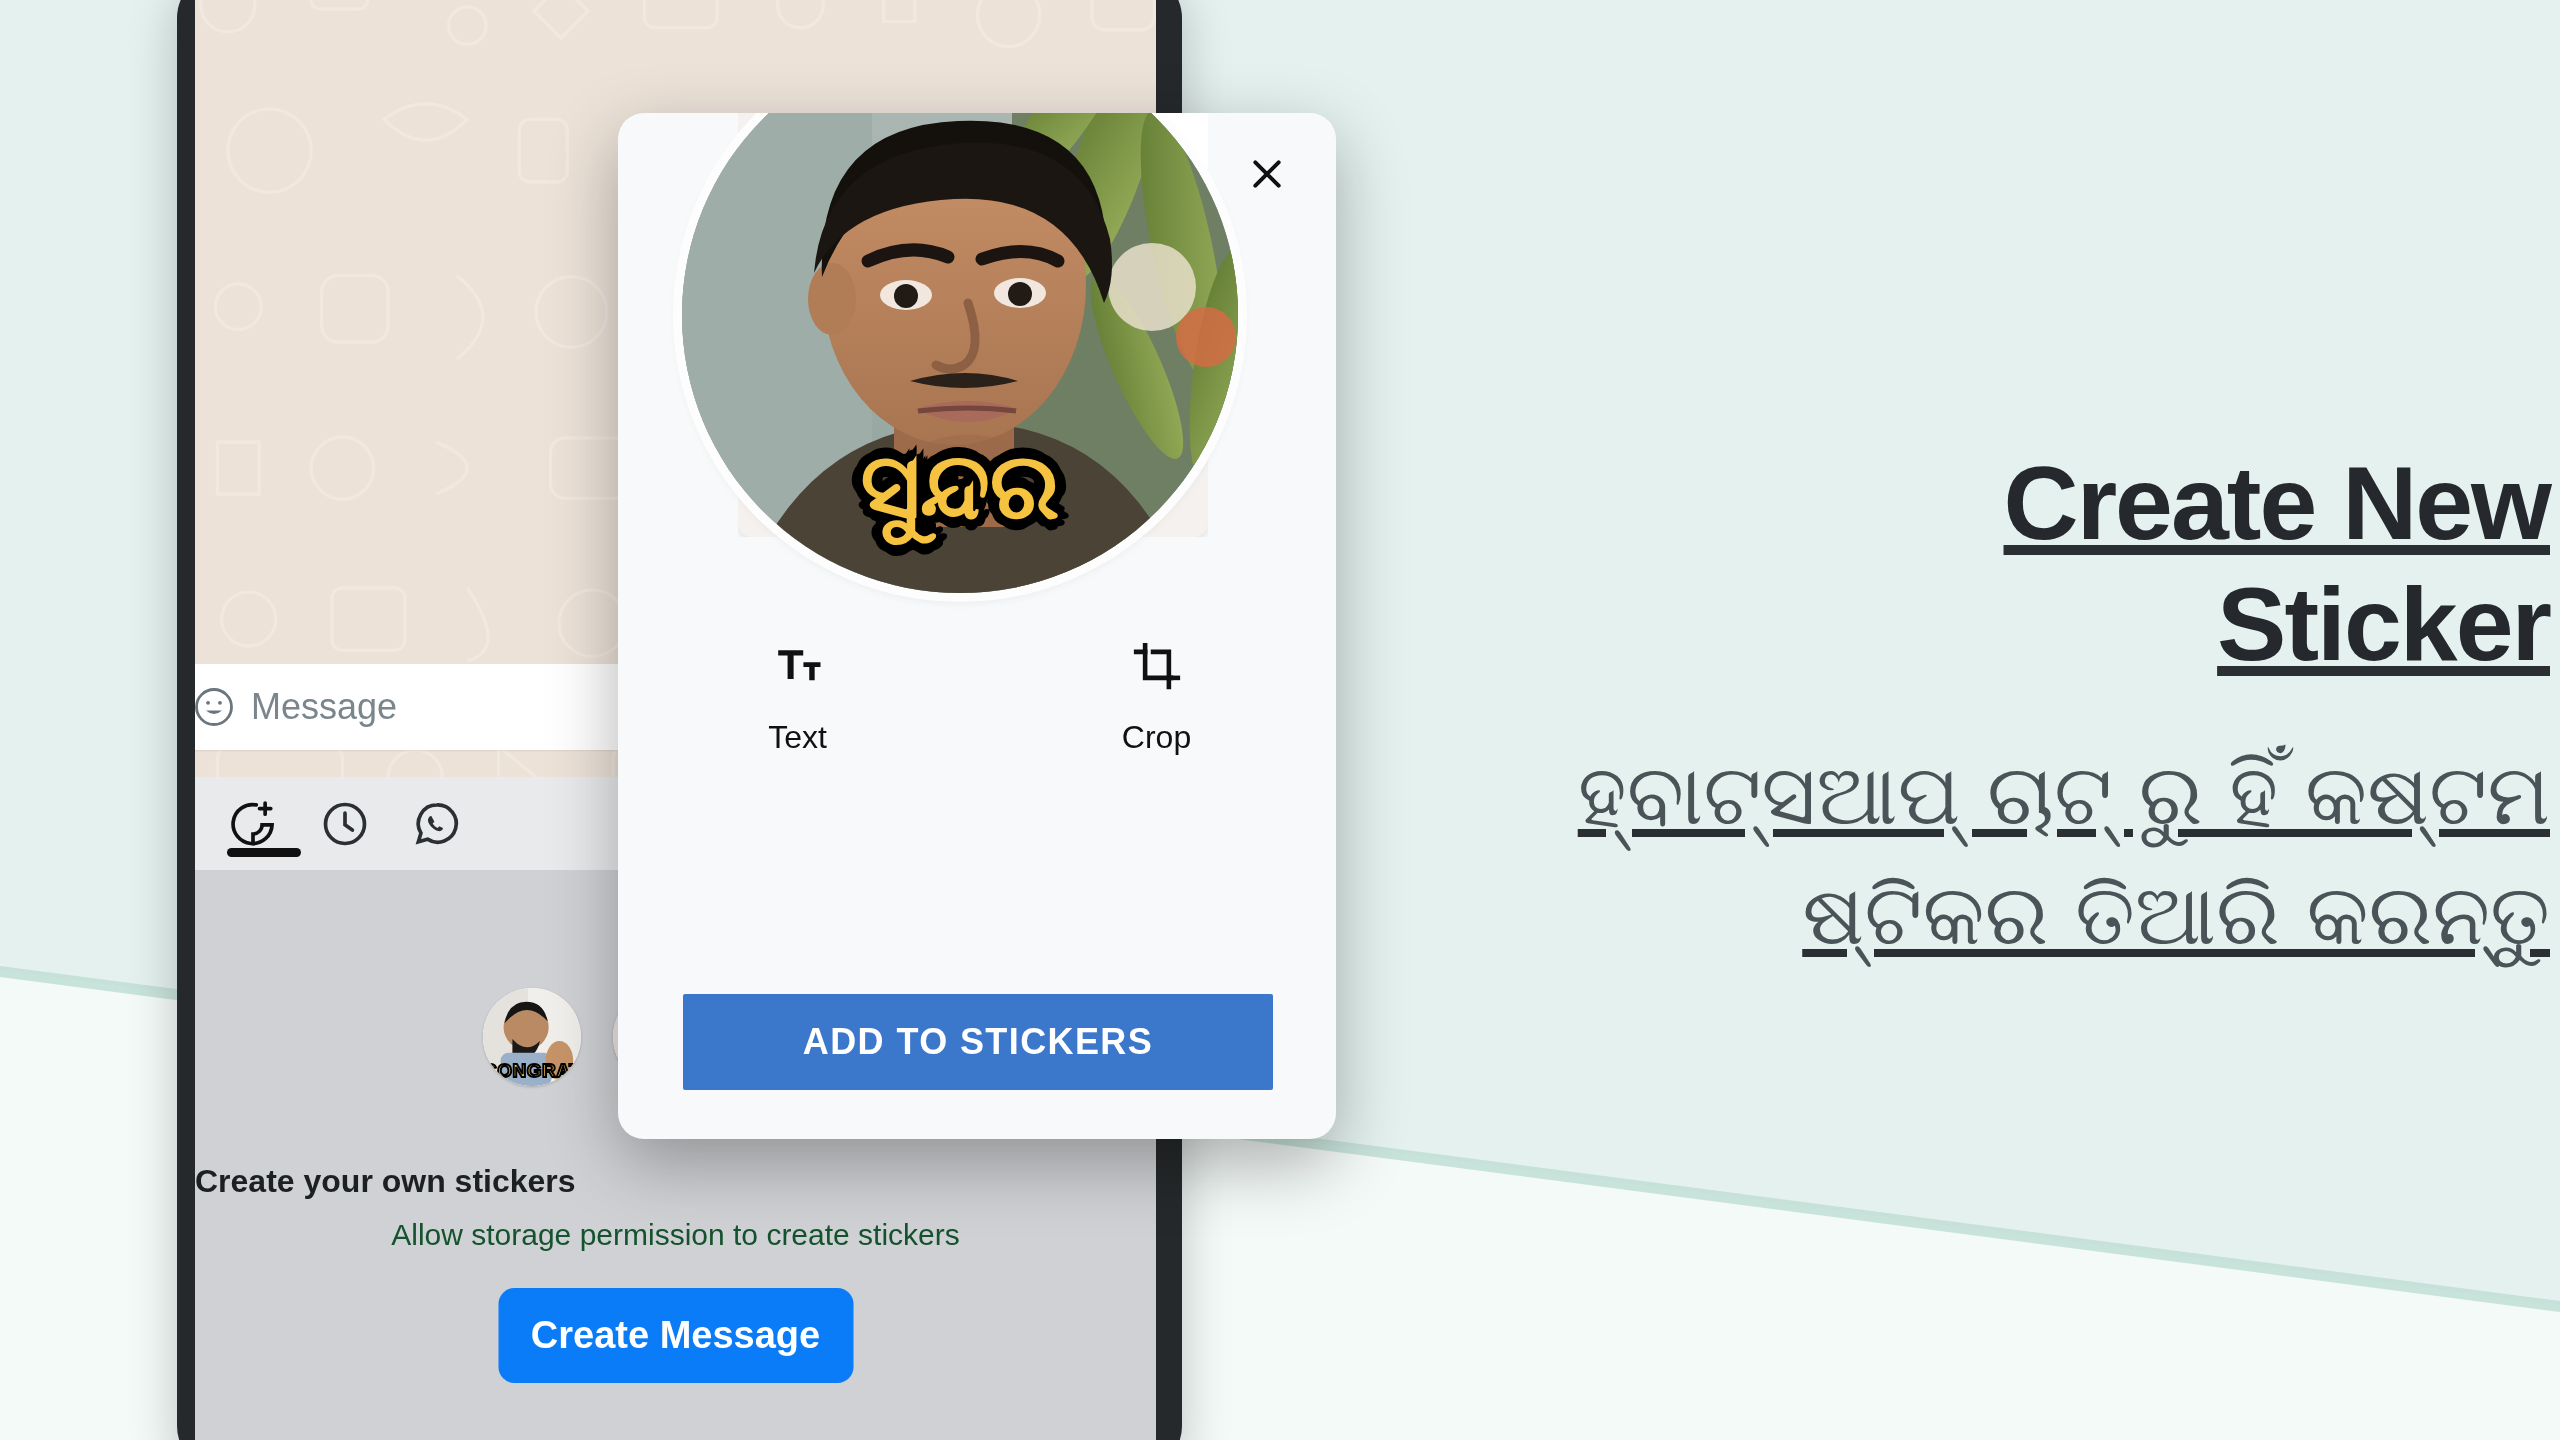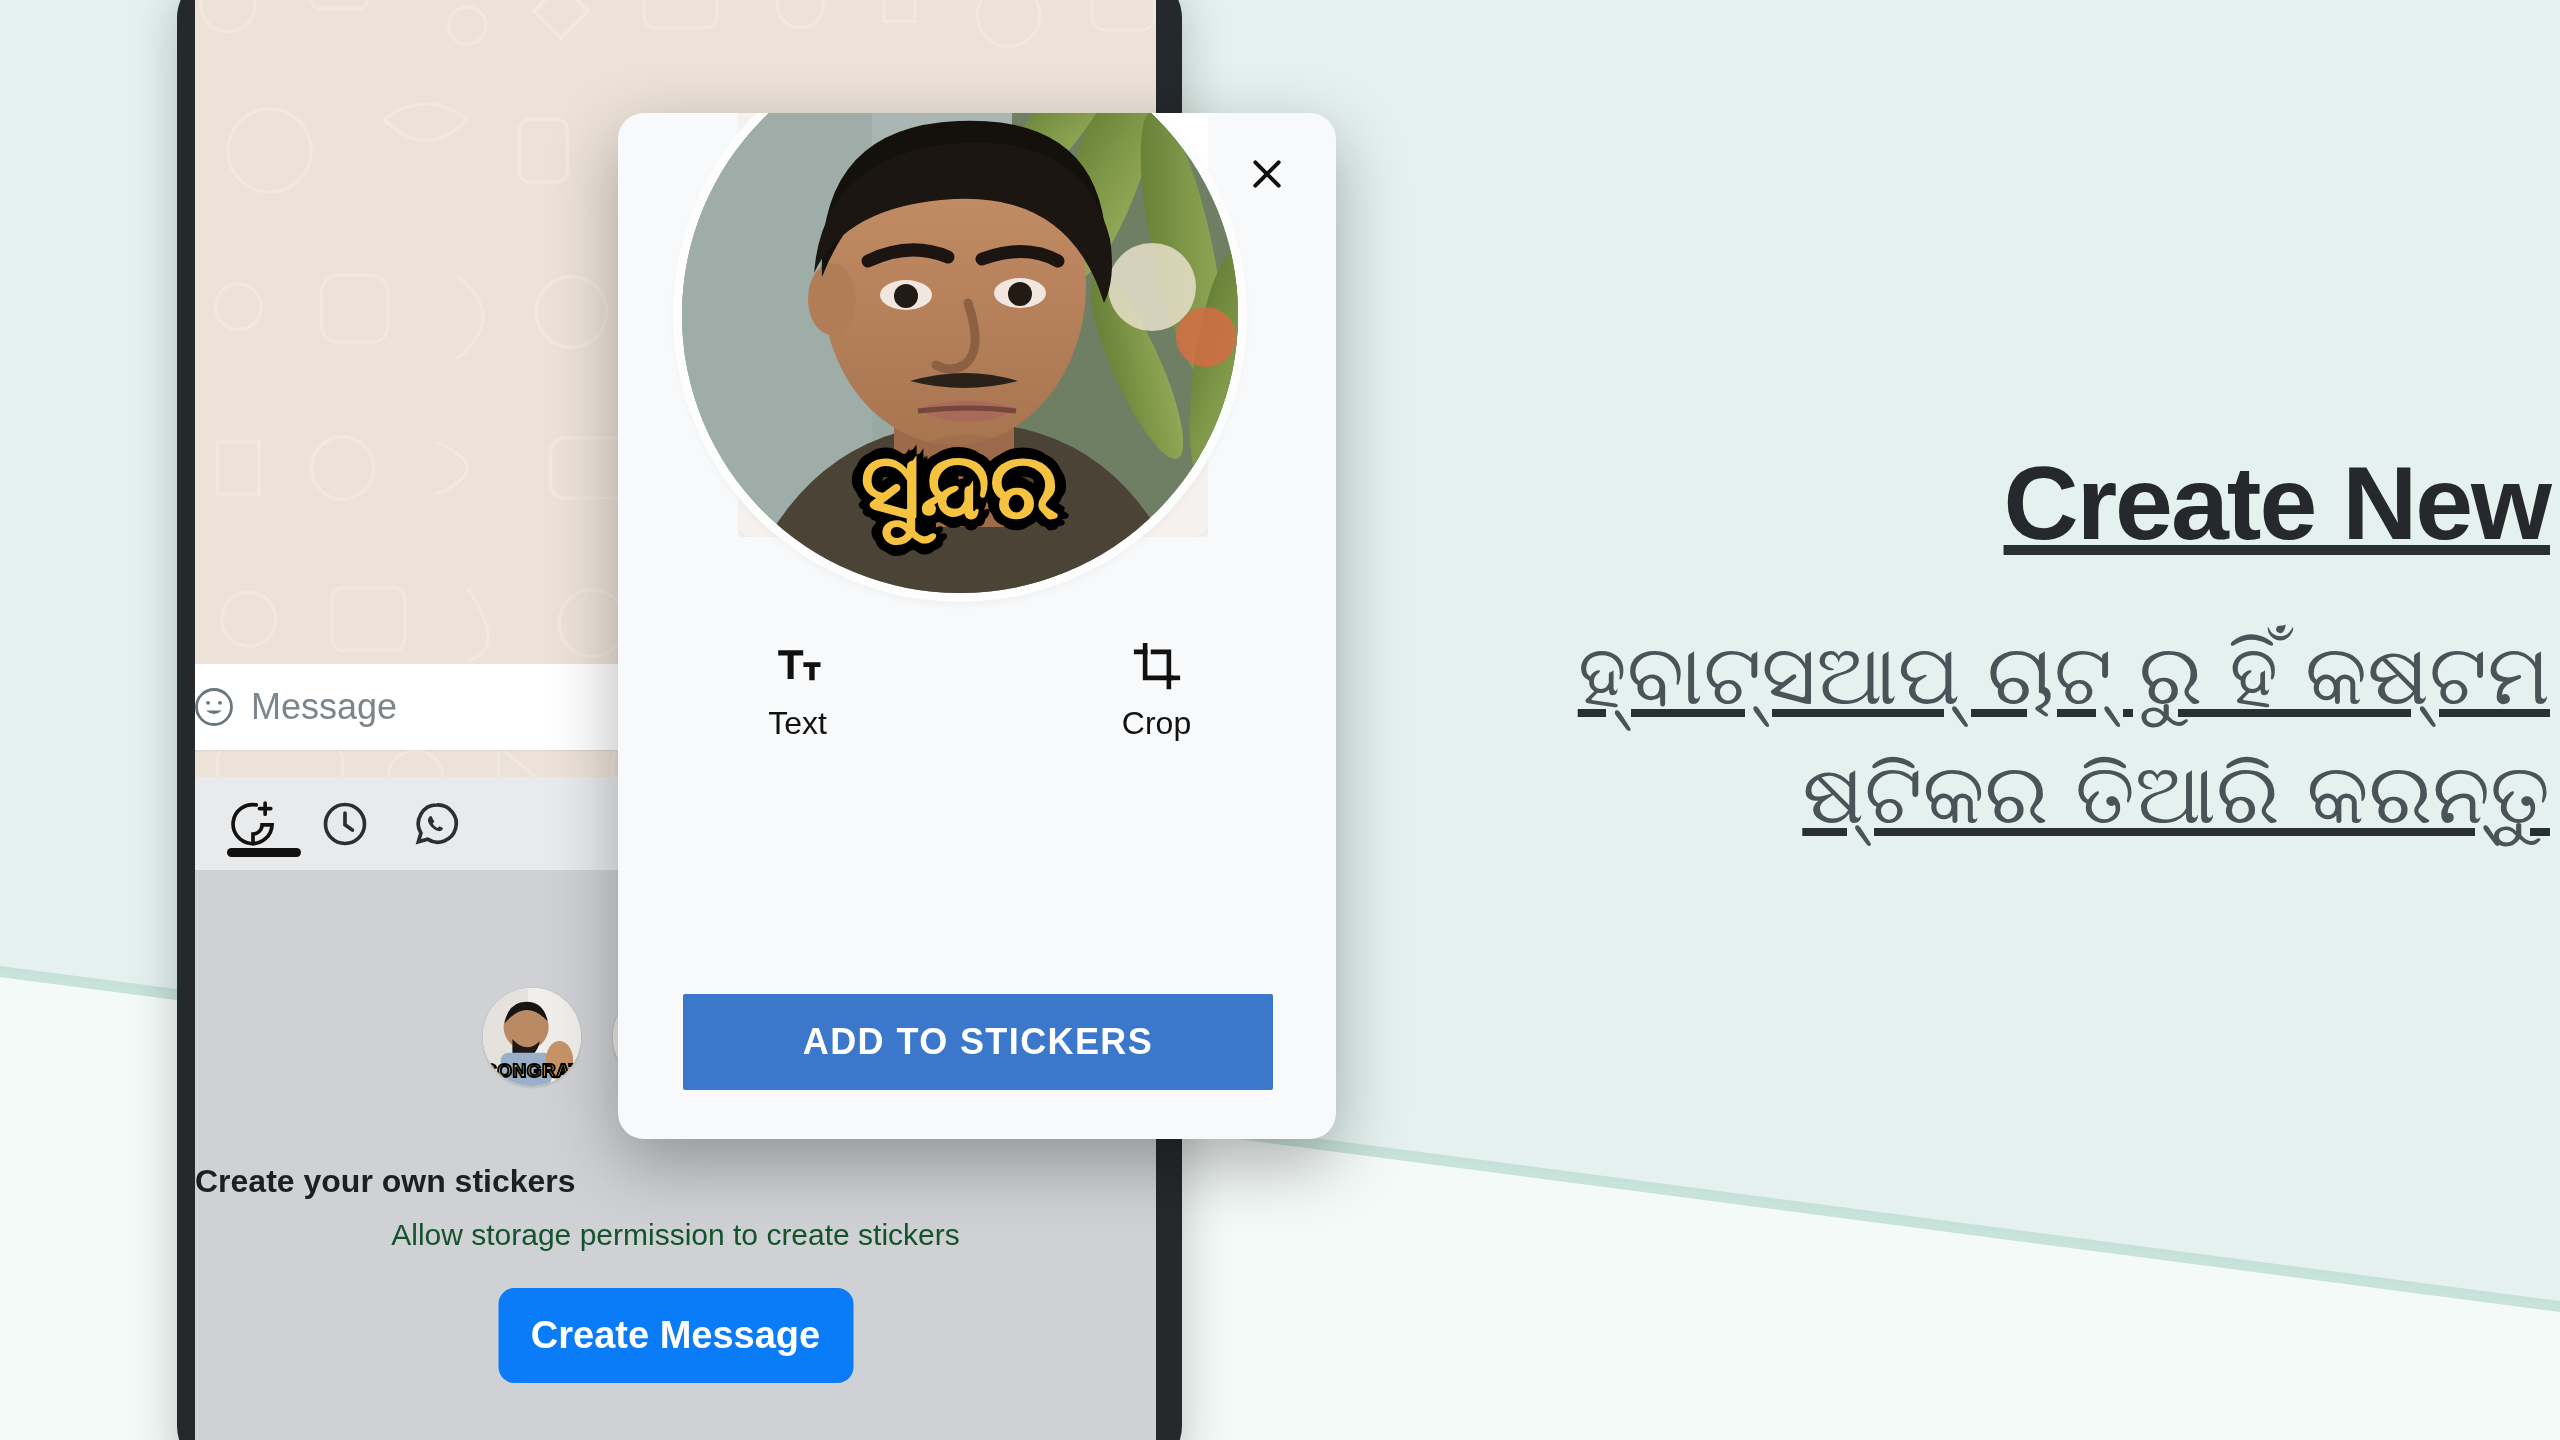--- a/index.html
+++ b/index.html
@@ -159,21 +159,21 @@
       -7px -7px 0 #000, 7px -7px 0 #000, -7px 7px 0 #000, 7px 7px 0 #000,
       -11px 0 0 #000, 11px 0 0 #000, 0 -11px 0 #000, 0 11px 0 #000;
   }
 
   
   #tools-row{
     position:absolute; left:0; right:0; top:528px; height:130px;
     display:flex;
   }
   .tool{
-    flex:1; display:flex; flex-direction:column; align-items:center; gap:14px;
+    flex:1; display:flex; flex-direction:column; align-items:center; gap:28px;
     cursor:pointer;
   }
   .tool-label{ font-size:32px; color:#111; }
 
   #add-to-stickers-button{
     position:absolute; left:65px; top:881px; width:590px; height:96px;
     background:#3b77cb; color:#fff; border:none; border-radius:2px;
     font-size:36px; font-weight:bold; letter-spacing:1.4px;
     font-family:"Liberation Sans", sans-serif; cursor:pointer;
   }
@@ -182,20 +182,21 @@
 <body>
 
 <div id="promo-bg">
   <div id="promo-band"></div>
   <div id="promo-band-line"></div>
 </div>
 
 <div id="promo-copy">
   <div id="promo-title">
     <div>Create New</div>
+    <div>Sticker</div>
   </div>
   <div id="promo-sub">
     <div>ହ୍ବାଟ୍ସଆପ୍ ଚାଟ୍ ରୁ ହିଁ କଷ୍ଟମ</div>
     <div>ଷ୍ଟିକର ତିଆରି କରନ୍ତୁ</div>
   </div>
 </div>
 
 <div id="phone">
   <div id="phone-screen">
 

